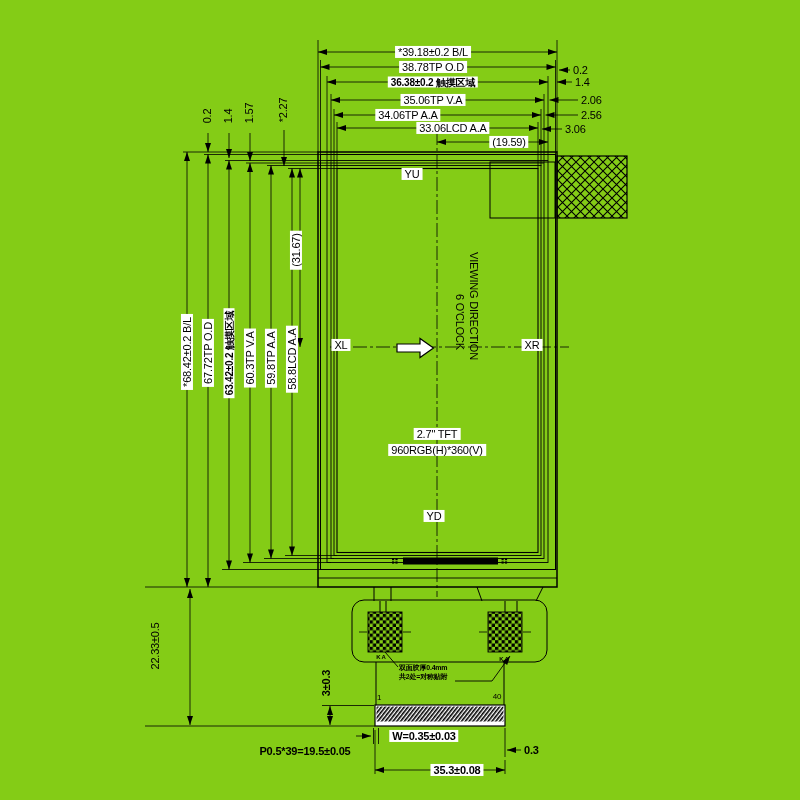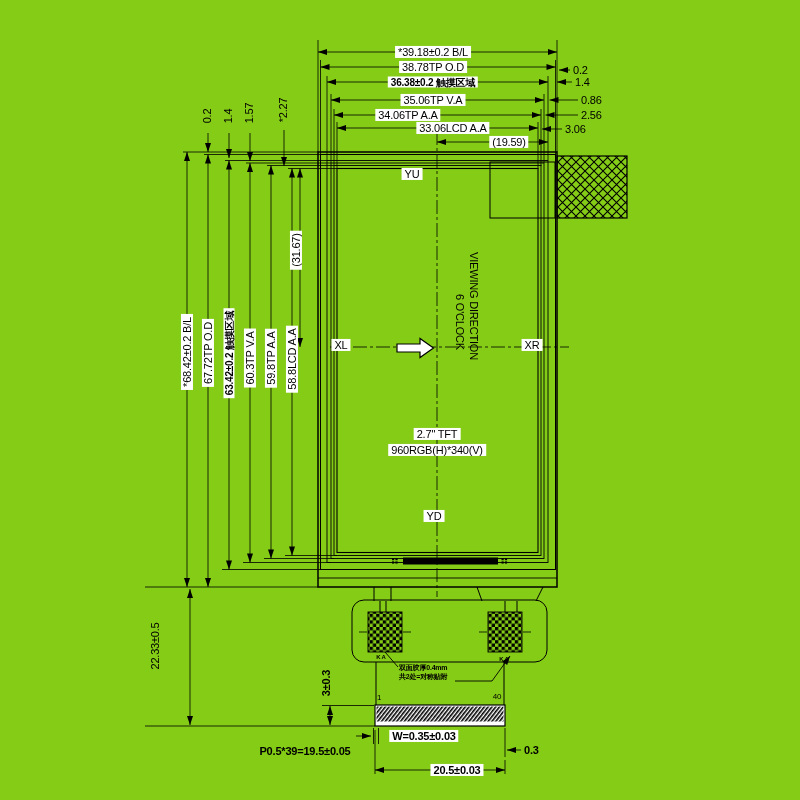--- a/index.html
+++ b/index.html
@@ -176,21 +176,21 @@
 <div class="lb bg" style="left:433px;top:52px">*39.18±0.2 B/L</div>
 <div class="lb bg" style="left:433px;top:67px">38.78TP O.D</div>
 <div class="lb bg b s10" style="left:433px;top:82px">36.38±0.2 触摸区域</div>
 <div class="lb bg" style="left:433px;top:100px">35.06TP V.A</div>
 <div class="lb bg" style="left:408px;top:115px">34.06TP A.A</div>
 <div class="lb bg" style="left:453px;top:128px">33.06LCD A.A</div>
 <div class="lb bg" style="left:509px;top:142px">(19.59)</div>
 
 <div class="lb la" style="left:573px;top:70px">0.2</div>
 <div class="lb la" style="left:575px;top:82px">1.4</div>
-<div class="lb la" style="left:581px;top:100px">0.86</div>
+<div class="lb la" style="left:581px;top:100px">2.06</div>
 <div class="lb la" style="left:581px;top:115px">2.56</div>
 <div class="lb la" style="left:565px;top:129px">3.06</div>
 
 <div class="lb v bg" style="left:187px;top:352px">*68.42±0.2 B/L</div>
 <div class="lb v bg" style="left:208px;top:353px">67.72TP O.D</div>
 <div class="lb v bg b s10" style="left:229px;top:353px">63.42±0.2 触摸区域</div>
 <div class="lb v bg" style="left:250px;top:358px">60.3TP V.A</div>
 <div class="lb v bg" style="left:271px;top:358px">59.8TP A.A</div>
 <div class="lb v bg" style="left:292px;top:359px">58.8LCD A.A</div>
 <div class="lb v bg" style="left:296px;top:250px">(31.67)</div>
@@ -202,28 +202,28 @@
 
 <div class="lb bg" style="left:412px;top:174px">YU</div>
 <div class="lb bg" style="left:434px;top:516px">YD</div>
 <div class="lb bg" style="left:341px;top:345px">XL</div>
 <div class="lb bg" style="left:532px;top:345px">XR</div>
 
 <div class="lb v90" style="left:474px;top:306px">VIEWING DIRECTION</div>
 <div class="lb v90" style="left:460px;top:322px">6 O'CLOCK</div>
 
 <div class="lb bg" style="left:437px;top:434px">2.7" TFT</div>
-<div class="lb bg" style="left:437px;top:450px">960RGB(H)*340(V)</div>
+<div class="lb bg" style="left:437px;top:450px">960RGB(H)*360(V)</div>
 
 <div class="lb v" style="left:155px;top:646px">22.33±0.5</div>
 <div class="lb v b" style="left:326px;top:683px">3±0.3</div>
 <div class="lb b" style="left:305px;top:751px">P0.5*39=19.5±0.05</div>
 <div class="lb b bg" style="left:424px;top:736px">W=0.35±0.03</div>
 <div class="lb la b" style="left:524px;top:750px">0.3</div>
-<div class="lb b bg" style="left:457px;top:770px">20.5±0.03</div>
+<div class="lb b bg" style="left:457px;top:770px">35.3±0.08</div>
 
 <div class="lb s8" style="left:379px;top:698px">1</div>
 <div class="lb s8" style="left:497px;top:697px">40</div>
 <div class="lb s6 b" style="left:381px;top:657px">K A</div>
 <div class="lb s6 b" style="left:504px;top:659px">K A</div>
 <div class="lb la s7 b" style="left:399px;top:668px">双面胶厚0.4mm</div>
 <div class="lb la s7 b" style="left:399px;top:677px">共2处=对称贴附</div>
 
 </div>
 

